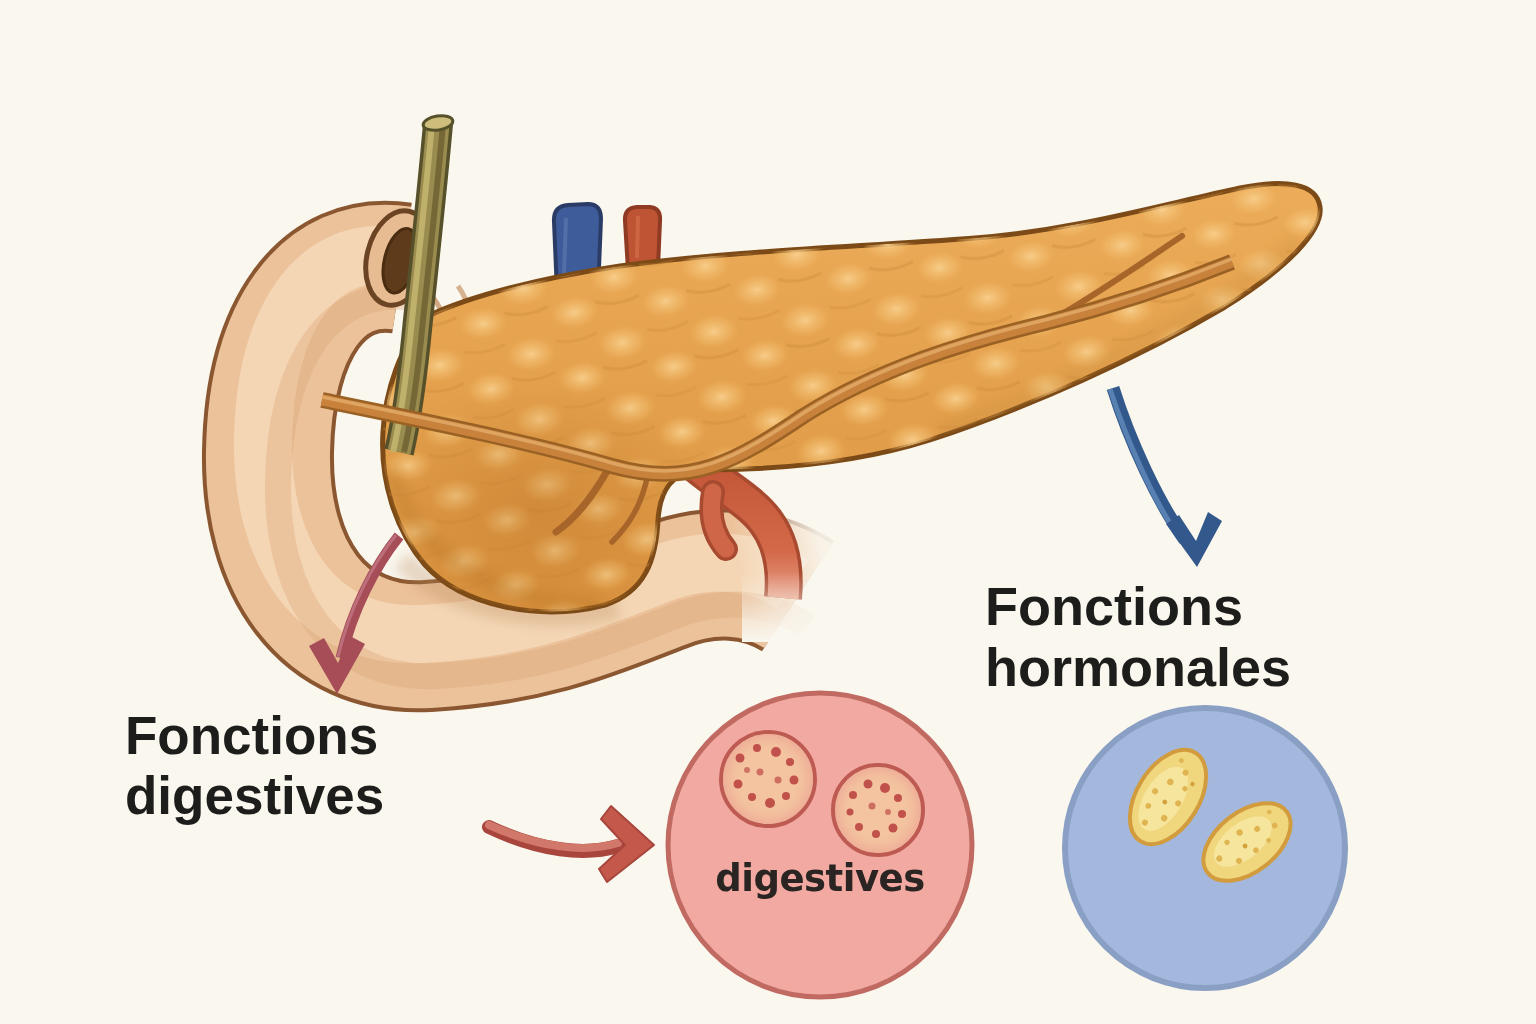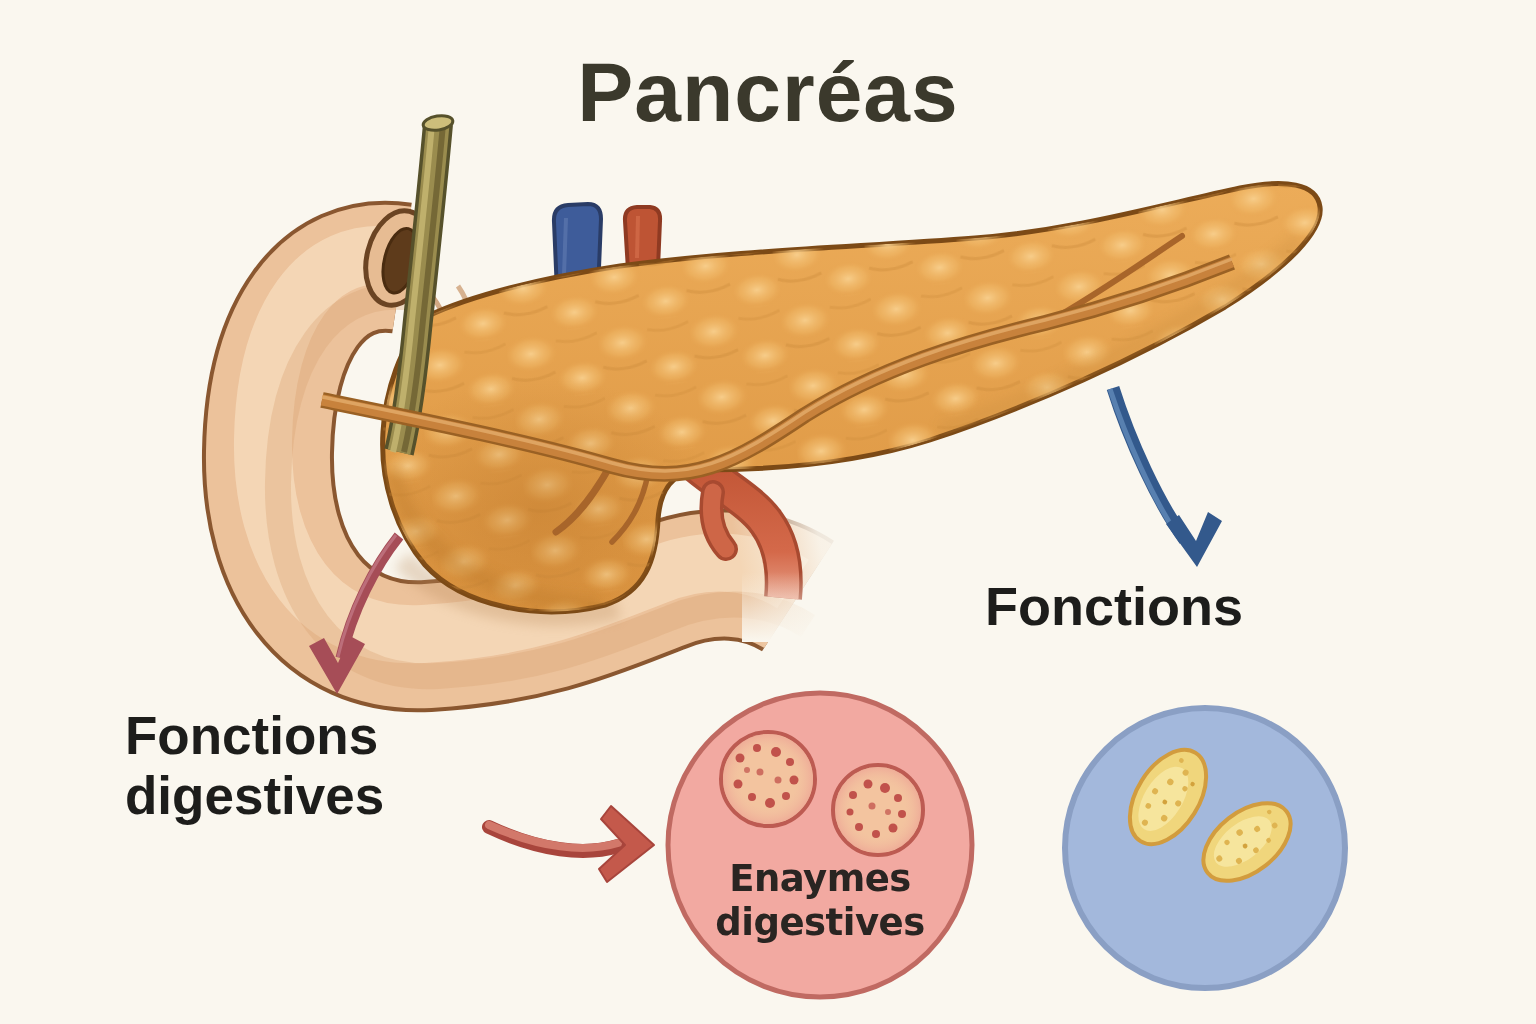--- a/index.html
+++ b/index.html
@@ -236,30 +236,29 @@
             <circle cx="16" cy="-4" r="3"></circle>
           <circle cx="18" cy="12" r="2.4"></circle>
             <circle cx="32" cy="4" r="2.8"></circle>
             <circle cx="36" cy="-10" r="2.2"></circle>
           <circle cx="-4" cy="2" r="2.4" fill="#D3A23C"></circle>
         </g>
       </g>
     </g>
   </svg>
 
-  <div class="title">Pancréas</div>
 
   <div class="label label-digestive">
     <div>Fonctions</div>
     <div>digestives</div>
   </div>
 
   <div class="label label-hormonal">
     <div>Fonctions</div>
+    <div>hormonales</div>
   </div>
 
   <div class="bubble-label bubble-label-enzymes">
-    <div>Enaymes</div>
     <div>digestives</div>
   </div>
 
 
 </div>
 
 </body></html>

